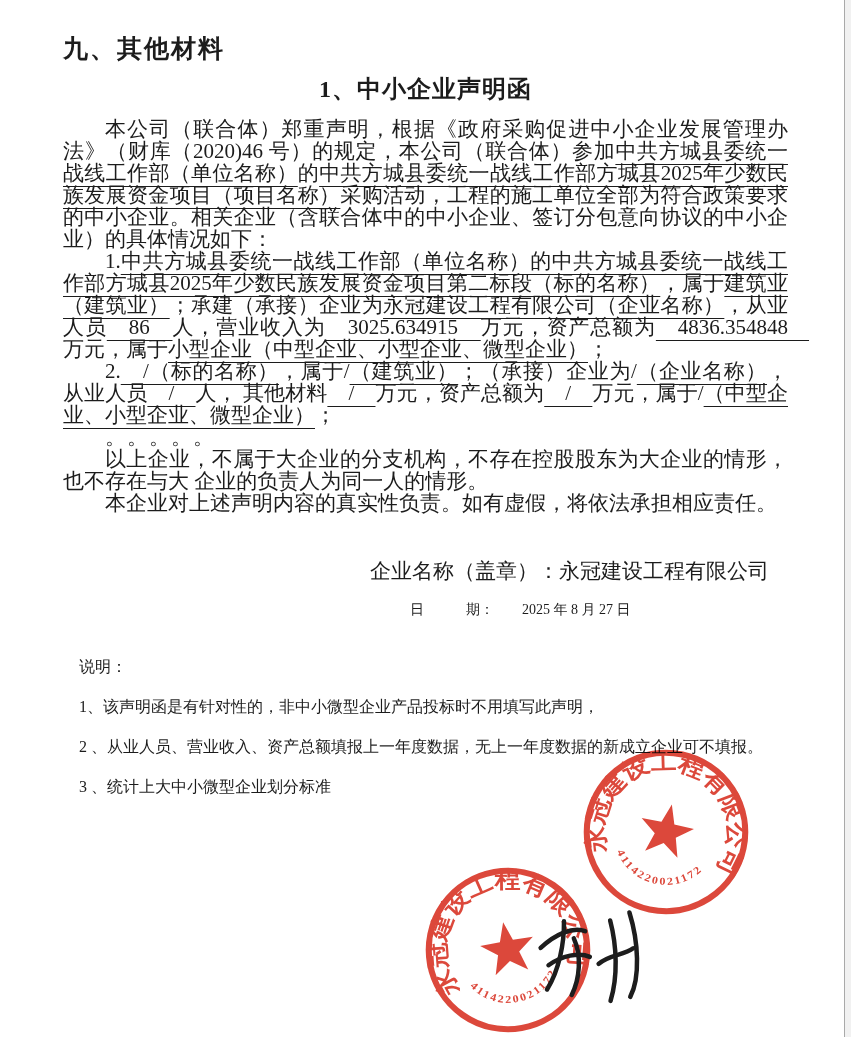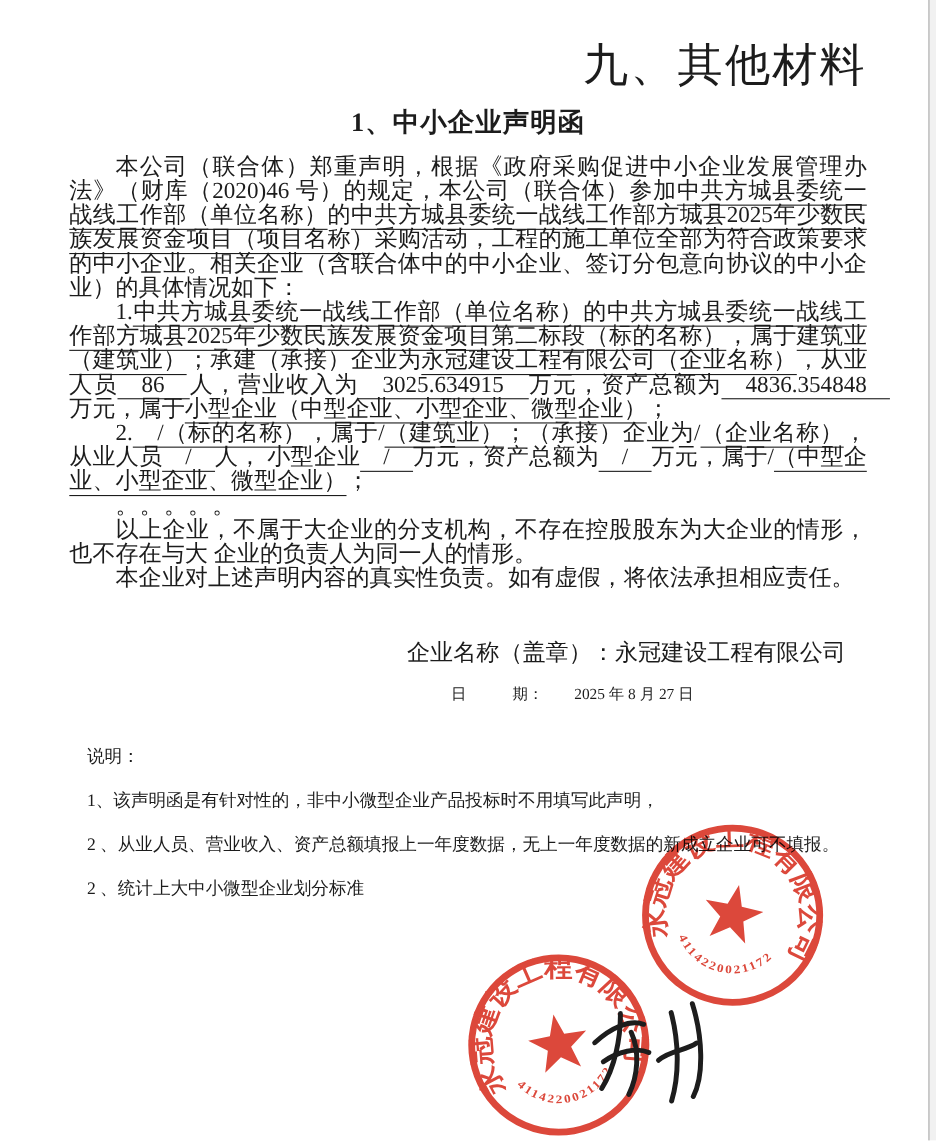--- a/index.html
+++ b/index.html
@@ -1,19 +1,19 @@
 <!DOCTYPE html>
 <html><head>
 <meta charset="utf-8">
 <style>
   html,body{margin:0;padding:0;background:#ffffff;}
   .page{position:relative;width:851px;height:1037px;background:#ffffff;overflow:hidden;
         font-family:"Liberation Serif","DejaVu Serif",serif;color:#1c1c1c;}
   .page-edge{position:absolute;top:0;right:0;width:6px;height:100%;background:#f1f1f1;border-left:1px solid #a9a9a9;}
-  .doc-title{margin:32px 63px 0;font-size:41px;font-weight:normal;text-align:right;letter-spacing:2px;}
+  .doc-title{margin:32px 63px 0;font-size:25px;font-weight:bold;text-align:left;letter-spacing:2px;}
   .doc-subtitle{margin:8px 63px 0;font-size:24px;font-weight:bold;text-align:center;letter-spacing:1px;}
   .body-text{margin:13px 63px 0;font-size:21px;line-height:22px;text-align:justify;}
   .body-text p{margin:0;text-indent:42px;}
   .u{text-decoration:underline;text-underline-offset:6px;text-decoration-thickness:1.2px;}
   .ellipsis-line{letter-spacing:1px;}
   .closing{margin-top:42px;}
   .sig-company{margin:40px 63px 0;font-size:21px;line-height:35px;padding-left:307px;}
   .sig-date{margin:3px 63px 0;font-size:14px;line-height:35px;padding-left:347px;}
   .notes{margin:28px 63px 0;font-size:16px;line-height:24px;}
   .notes div{margin:16px;}
@@ -27,34 +27,34 @@
 <body>
 
 <div class="page">
 
   <div class="doc-title">九、其他材料</div>
   <div class="doc-subtitle">1、中小企业声明函</div>
 
   <div class="body-text">
     <p><span>本公司（联合体）郑重声明，根据《政府采购促进中小企业发展管理办法》（财库（2020)46 号）的规定，本公司（联合体）参加</span><span class="u">中共方城县委统一战线工作部（单位名称）</span><span>的</span><span class="u">中共方城县委统一战线工作部方城县2025年少数民族发展资金项目（项目名称）</span><span>采购活动，工程的施工单位全部为符合政策要求的中小企业。相关企业（含联合体中的中小企业、签订分包意向协议的中小企业）的具体情况如下：</span></p>
     <p><span>1.</span><span class="u">中共方城县委统一战线工作部（单位名称）的中共方城县委统一战线工作部方城县2025年少数民族发展资金项目第二标段（标的名称）</span><span>，属于</span><span class="u">建筑业（建筑业）</span><span>；承建（承接）企业为</span><span class="u">永冠建设工程有限公司（企业名称）</span><span>，从业人员</span><span class="u">　86　</span><span>人，营业收入为</span><span class="u">　3025.634915　</span><span>万元，资产总额为</span><span class="u">　4836.354848　</span><span>万元，属于</span><span class="u">小型企业（中型企业、小型企业、微型企业）</span><span>；</span></p>
-    <p><span>2.</span><span class="u">　/（标的名称）</span><span>，属于/</span><span class="u">（建筑业）</span><span>；（承接）企业为/</span><span class="u">（企业名称）</span><span>，从业人员</span><span class="u">　/　</span><span>人， 小型企业</span><span class="u">　/　</span><span>万元，资产总额为</span><span class="u">　/　</span><span>万元，属于/</span><span class="u">（中型企业、小型企业、微型企业）</span><span>；</span></p>
+    <p><span>2.</span><span class="u">　/（标的名称）</span><span>，属于/</span><span class="u">（建筑业）</span><span>；（承接）企业为/</span><span class="u">（企业名称）</span><span>，从业人员</span><span class="u">　/　</span><span>人， 其他材料</span><span class="u">　/　</span><span>万元，资产总额为</span><span class="u">　/　</span><span>万元，属于/</span><span class="u">（中型企业、小型企业、微型企业）</span><span>；</span></p>
     <p class="ellipsis-line">。。。。。</p>
     <p class="closing">以上企业，不属于大企业的分支机构，不存在控股股东为大企业的情形，也不存在与大 企业的负责人为同一人的情形。</p>
     <p>本企业对上述声明内容的真实性负责。如有虚假，将依法承担相应责任。</p>
   </div>
 
   <div class="sig-company">企业名称（盖章）：永冠建设工程有限公司</div>
   <div class="sig-date">日　　　期：　　2025 年 8 月 27 日</div>
 
   <div class="notes">
     <div>说明：</div>
     <div>1、该声明函是有针对性的，非中小微型企业产品投标时不用填写此声明，</div>
     <div>2 、从业人员、营业收入、资产总额填报上一年度数据，无上一年度数据的新成立企业可不填报。</div>
-    <div>2 、统计上大中小微型企业划分标准</div>
+    <div>3 、统计上大中小微型企业划分标准</div>
   </div>
 
   <div class="stamp stamp-upper">
     <svg viewBox="0 0 200 200">
       <defs>
         <path id="arcTopA" d="M 38.5,135.5 A 71,71 0 1 1 161.5,135.5" fill="none"></path>
         <path id="arcBotA" d="M 48,130 A 60,60 0 0 0 152,130" fill="none"></path>
       </defs>
       <circle cx="100" cy="100" r="90" fill="none" stroke="currentColor" stroke-width="7"></circle>
       <polygon fill="currentColor" points="100,68 107.5,89.6 130.4,90.1 112.2,104 118.8,125.9 100,112.8 81.2,125.9 87.8,104 69.6,90.1 92.5,89.6"></polygon>

